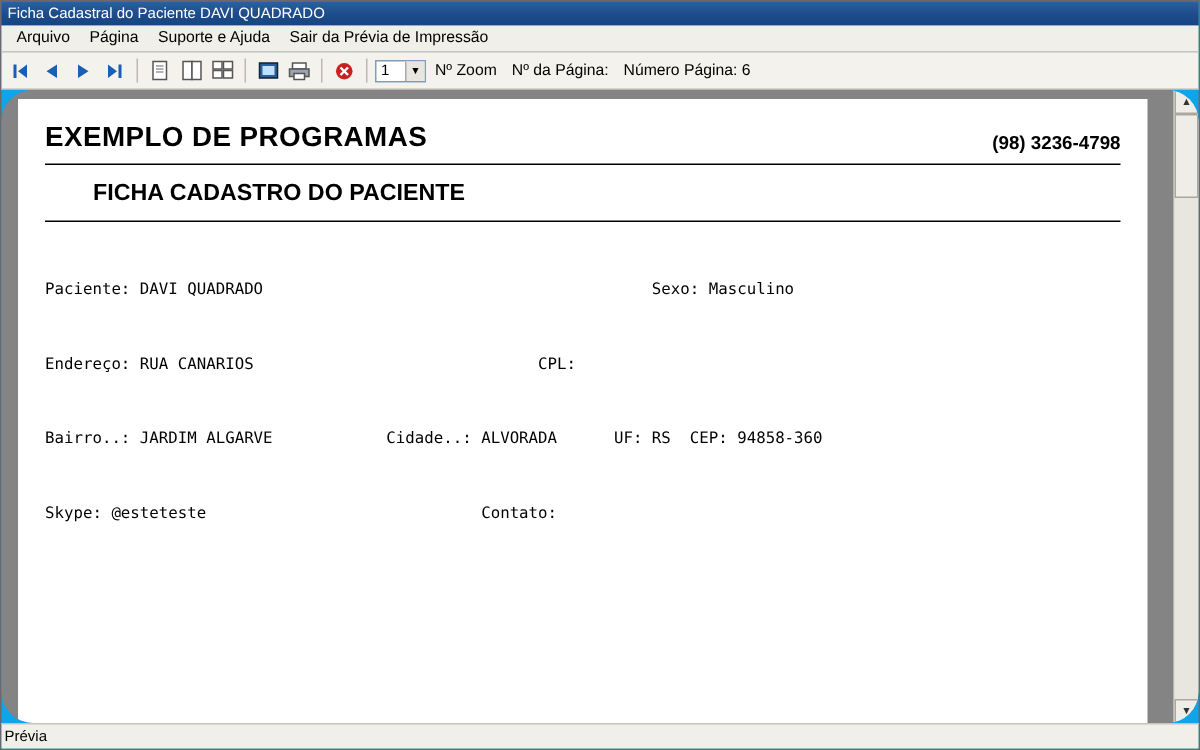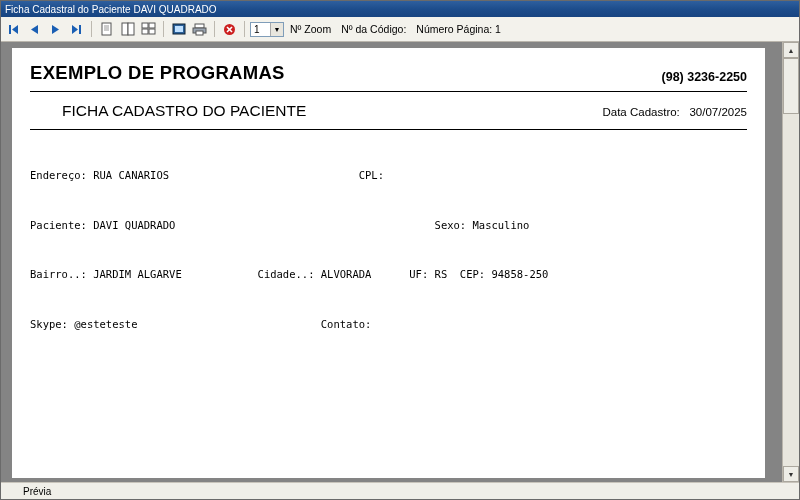--- a/index.html
+++ b/index.html
@@ -107,20 +107,21 @@
     margin: 0 4px;
     white-space: nowrap;
   }
   
   .preview-wrap {
     flex: 1 1 auto;
     position: relative;
     background: #808080;
     overflow: hidden;
     display: flex;
+    border-radius: 21px;
   }
   .preview-scroll {
     flex: 1 1 auto;
     position: relative;
     overflow: hidden;
     background: #848484;
   }
   .page {
     position: absolute;
     left: 11px;
@@ -166,21 +167,21 @@
     box-sizing: border-box;
   }
   
   .statusbar {
     height: 16px;
     background: #f0efe9;
     border-top: 1px solid #c8c4bb;
     display: flex;
     align-items: center;
     font-size: 10px;
-    padding-left: 22px;
+    padding-left: 2px;
     color: #000;
   }
   
   .rep-header {
     display: flex;
     justify-content: space-between;
     align-items: flex-end;
   }
   .rep-company {
     font-size: 18.5px;
@@ -200,21 +201,21 @@
     justify-content: space-between;
     align-items: baseline;
     margin-top: 10px;
     font-size: 11.5px;
   }
   .rep-code {
     white-space: pre;
   }
   .rep-title {
     font-size: 15.5px;
-    font-weight: normal;
+    font-weight: bold;
     margin-left: 32px;
   }
   .rep-date {
     font-size: 11.5px;
   }
   .rep-rule2 {
     border-bottom: 1px solid #000;
     margin-top: 9px;
   }
   .mono {
@@ -234,20 +235,26 @@
 </style>
 </head>
 <body>
 
 <div id="app">
 
   <div class="titlebar">
     <span class="title">Ficha Cadastral do Paciente DAVI QUADRADO</span>
   </div>
 
+  <div class="menubar">
+    <div class="menu-item">Arquivo</div>
+    <div class="menu-item">Página</div>
+    <div class="menu-item">Suporte e Ajuda</div>
+    <div class="menu-item">Sair da Prévia de Impressão</div>
+  </div>
 
   <div class="toolbar">
     <div class="tb-btn">
       <svg width="13" height="11" viewBox="0 0 13 11">
         <polygon points="11,1 11,10 5,5.5" fill="#1a5fb4"></polygon>
         <rect x="2" y="1" width="2" height="9" fill="#1a5fb4"></rect>
       </svg>
     </div>
     <div class="tb-btn">
       <svg width="13" height="11" viewBox="0 0 13 11">
@@ -318,49 +325,44 @@
     </div>
 
     <div class="tb-sep"></div>
 
     <div class="zoom-select">
       <span>1</span>
       <span class="arrow">▼</span>
     </div>
     <span class="tb-label">Nº Zoom</span>
 
-    <span class="tb-label">Nº da Código:</span>
-    <span class="tb-label">Número Página: 1</span>
+    <span class="tb-label">Nº da Página:</span>
+    <span class="tb-label">Número Página: 6</span>
   </div>
 
   <div class="preview-wrap">
     <div class="preview-scroll">
 
       <div class="page">
 
         <div class="rep-header">
           <div class="rep-company">EXEMPLO DE PROGRAMAS</div>
-          <div class="rep-phone">(98) 3236-2250</div>
+          <div class="rep-phone">(98) 3236-4798</div>
         </div>
         <div class="rep-rule"></div>
 
         <div class="rep-subheader">
           <div class="rep-title">FICHA CADASTRO DO PACIENTE</div>
-          <div class="rep-date">
-            <span>Data Cadastro:</span>
-            <span>&nbsp;</span>
-            <span>30/07/2025</span>
-          </div>
         </div>
         <div class="rep-rule2"></div>
 
         <div class="block mono">
+          <span class="row">Paciente: DAVI QUADRADO                                         Sexo: Masculino</span>
           <span class="row">Endereço: RUA CANARIOS                              CPL:</span>
-          <span class="row">Paciente: DAVI QUADRADO                                         Sexo: Masculino</span>
-          <span class="row">Bairro..: JARDIM ALGARVE            Cidade..: ALVORADA      UF: RS  CEP: 94858-250</span>
+          <span class="row">Bairro..: JARDIM ALGARVE            Cidade..: ALVORADA      UF: RS  CEP: 94858-360</span>
           <span class="row">Skype: @esteteste                             Contato:</span>
         </div>
 
       </div>
     </div>
 
     <div class="vscroll">
       <div class="sb-btn">▲</div>
       <div class="thumb"></div>
       <div class="track"></div>

